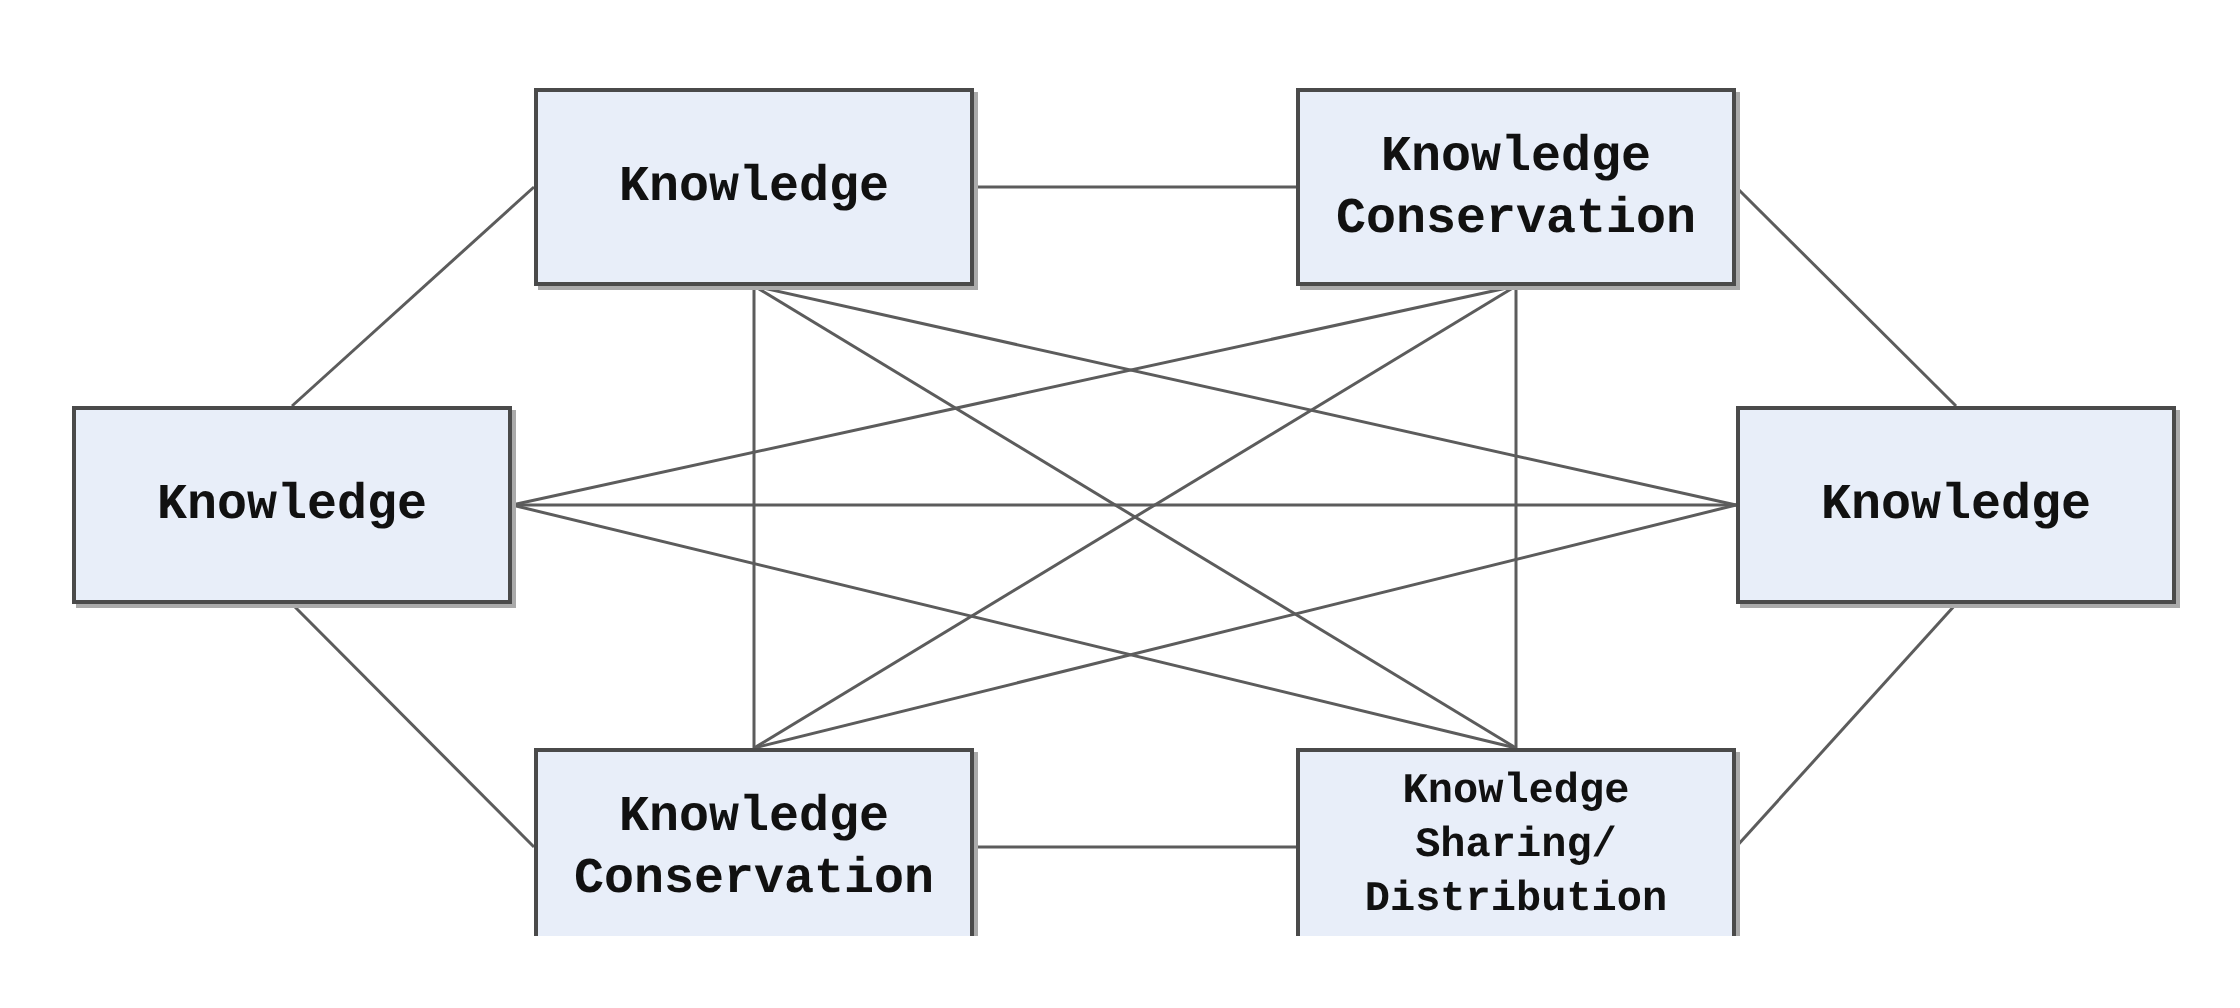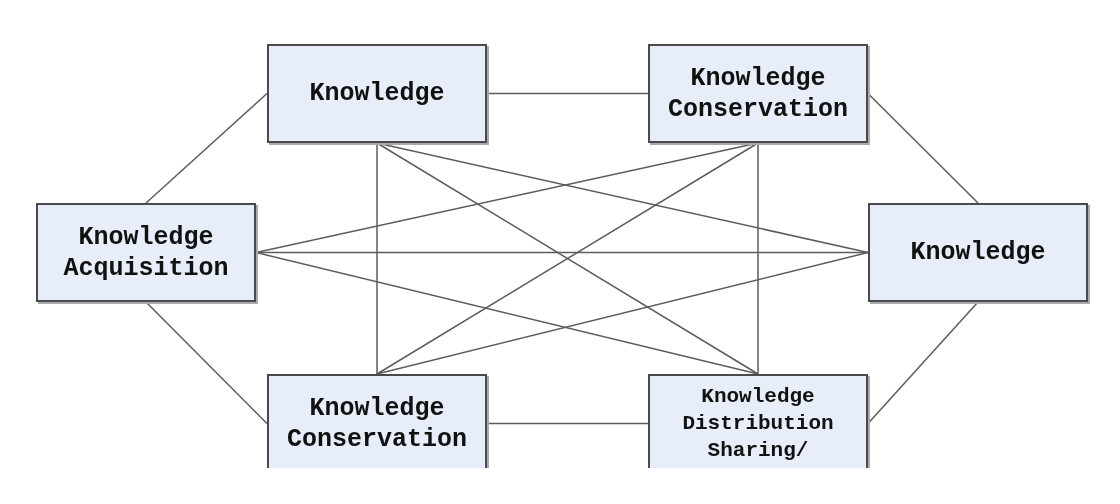--- a/index.html
+++ b/index.html
@@ -71,27 +71,26 @@
     </svg>
 <div class="node" style="left: 267px; top: 44px; width: 220px; height: 99px;">
       <span>Knowledge</span>
     </div>
     <div class="node" style="left: 648px; top: 44px; width: 220px; height: 99px;">
       <span>Knowledge</span>
       <span>Conservation</span>
     </div>
     <div class="node" style="left: 36px; top: 203px; width: 220px; height: 99px;">
       <span>Knowledge</span>
-      <span>Acquisition</span>
     </div>
     <div class="node" style="left: 868px; top: 203px; width: 220px; height: 99px;">
       <span>Knowledge</span>
     </div>
     <div class="node" style="left: 267px; top: 374px; width: 220px; height: 99px;">
       <span>Knowledge</span>
       <span>Conservation</span>
     </div>
     <div class="node small" style="left: 648px; top: 374px; width: 220px; height: 99px;">
       <span>Knowledge</span>
+      <span>Sharing/</span>
       <span>Distribution</span>
-      <span>Sharing/</span>
     </div>
   </div>
 
 </body></html>

